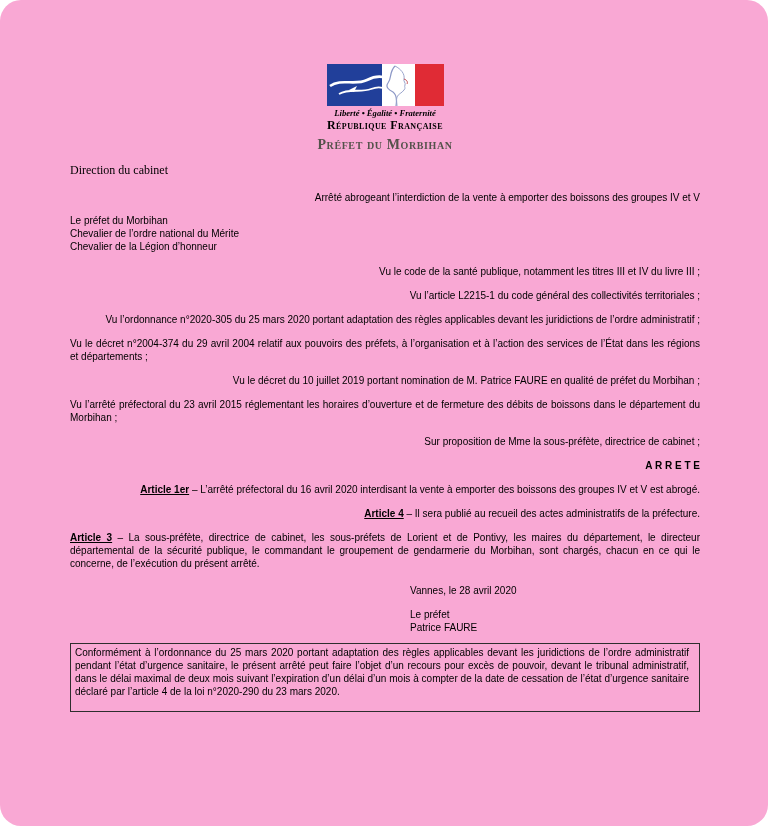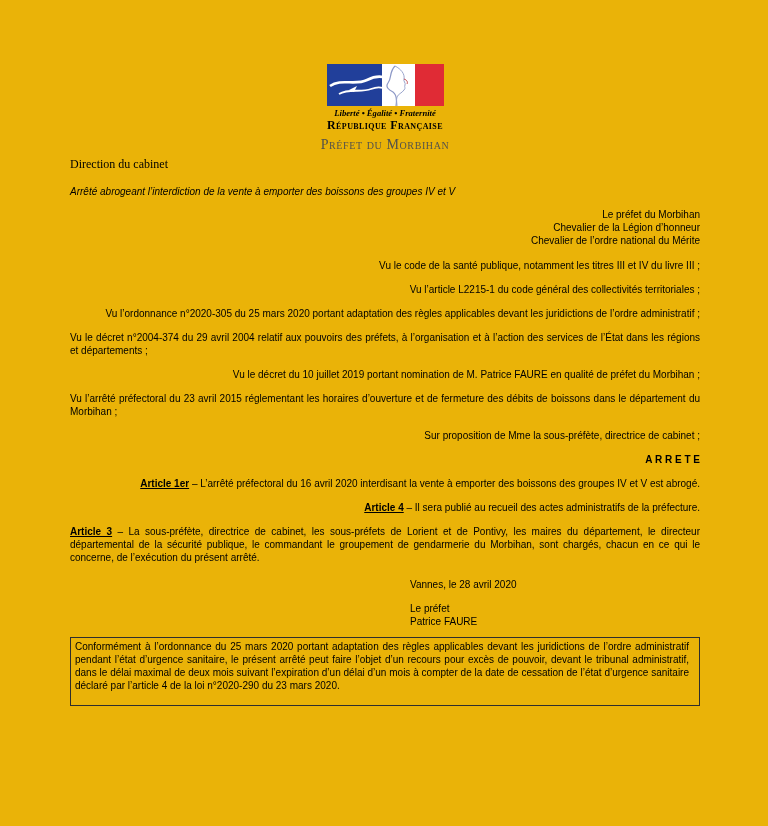--- a/index.html
+++ b/index.html
@@ -1,34 +1,34 @@
 <!DOCTYPE html>
 <html><head>
 <meta charset="utf-8">
 <style>
   html,body{margin:0;padding:0;background:#ffffff;}
   body{width:768px;height:826px;font-family:"Liberation Sans","DejaVu Sans",sans-serif;color:#000;}
-  .page{position:relative;width:768px;height:826px;background:#eab308;overflow:hidden;}
+  .page{position:relative;width:768px;height:826px;background:#f9a8d4;overflow:hidden;border-radius:21px;}
   .content{position:absolute;left:70px;top:64px;width:630px;}
 
   
   .logo{width:120px;margin:0 auto;text-align:center;}
   .logo svg{display:block;margin:0 auto;}
   .motto{font-family:"Liberation Serif","DejaVu Serif",serif;font-style:italic;font-weight:bold;
          font-size:8.6px;line-height:11px;margin-top:2px;white-space:nowrap;}
   .republic{font-family:"Liberation Serif","DejaVu Serif",serif;font-weight:bold;
             font-variant:small-caps;font-size:12px;line-height:13px;letter-spacing:0.4px;white-space:nowrap;}
 
-  .prefecture{text-align:center;font-family:"Liberation Serif","DejaVu Serif",serif;font-weight:normal;
+  .prefecture{text-align:center;font-family:"Liberation Serif","DejaVu Serif",serif;font-weight:bold;
               font-variant:small-caps;font-size:14px;line-height:16px;letter-spacing:0.6px;
               color:#54524b;margin-top:5px;}
-  .service{font-family:"Liberation Serif","DejaVu Serif",serif;font-size:12px;line-height:15px;margin-top:4px;}
+  .service{font-family:"Liberation Serif","DejaVu Serif",serif;font-size:12px;line-height:15px;margin-top:10px;}
 
-  .doc-title{text-align:left;font-size:10px;line-height:13px;margin-top:13px;white-space:nowrap;font-style:italic;}
-  .authority{text-align:right;font-size:10px;line-height:13px;margin-top:10px;}
+  .doc-title{text-align:right;font-size:10px;line-height:13px;margin-top:13px;white-space:nowrap;}
+  .authority{text-align:left;font-size:10px;line-height:13px;margin-top:10px;}
 
   .body-text{margin-top:12px;font-size:10px;line-height:13px;}
   .body-text p{margin:0 0 11px 0;text-align:justify;}
   .body-text p.oneline{white-space:nowrap;text-align:right;}
 
   .arrete{font-weight:bold;}
   .u{text-decoration:underline;font-weight:bold;}
 
   .signature{width:230px;margin:14px 60px 0 auto;font-size:10px;line-height:13px;}
   .signature .place-date{margin-bottom:11px;}
@@ -58,22 +58,22 @@
       <div class="republic">République Française</div>
     </div>
 
     <div class="prefecture">Préfet du Morbihan</div>
     <div class="service">Direction du cabinet</div>
 
     <div class="doc-title">Arrêté abrogeant l’interdiction de la vente à emporter des boissons des groupes IV et V</div>
 
     <div class="authority">
       <div>Le préfet du Morbihan</div>
+      <div>Chevalier de l’ordre national du Mérite</div>
       <div>Chevalier de la Légion d’honneur</div>
-      <div>Chevalier de l’ordre national du Mérite</div>
     </div>
 
     <div class="body-text">
       <p class="oneline">Vu le code de la santé publique, notamment les titres III et IV du livre III ;</p>
       <p class="oneline">Vu l’article L2215-1 du code général des collectivités territoriales ;</p>
       <p class="oneline">Vu l’ordonnance n°2020-305 du 25 mars 2020 portant adaptation des règles applicables devant les juridictions de l’ordre administratif ;</p>
       <p>Vu le décret n°2004-374 du 29 avril 2004 relatif aux pouvoirs des préfets, à l’organisation et à l’action des services de l’État dans les régions et départements ;</p>
       <p class="oneline">Vu le décret du 10 juillet 2019 portant nomination de M. Patrice FAURE en qualité de préfet du Morbihan ;</p>
       <p>Vu l’arrêté préfectoral du 23 avril 2015 réglementant les horaires d’ouverture et de fermeture des débits de boissons dans le département du Morbihan ;</p>
       <p class="oneline">Sur proposition de Mme la sous-préfète, directrice de cabinet ;</p>

